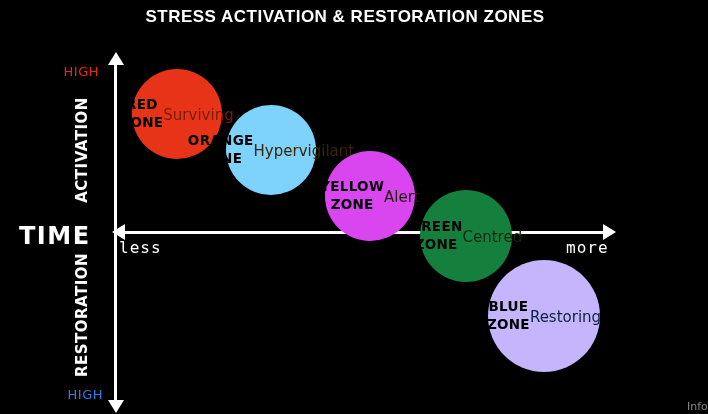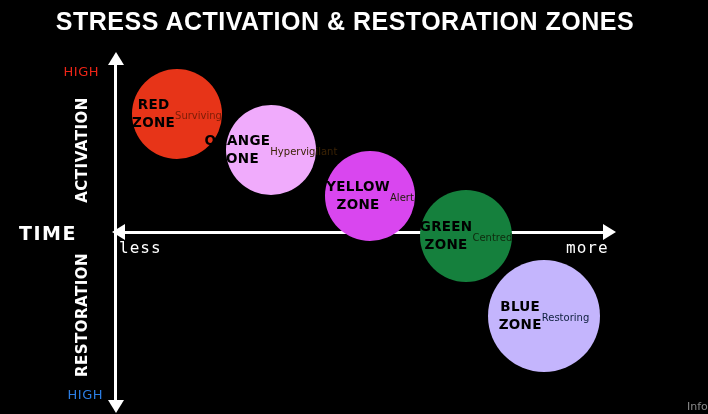--- a/index.html
+++ b/index.html
@@ -19,21 +19,21 @@
   }
   .title {
     position: absolute;
     left: 0;
     top: 7px;
     width: 690px;
     text-align: center;
     color: #ffffff;
     font-family: "Liberation Sans", sans-serif;
     font-weight: bold;
-    font-size: 25px;
+    font-size: 17px;
     letter-spacing: 0.5px;
     white-space: nowrap;
   }
   
   .v-line {
     position: absolute;
     left: 114px;
     top: 60px;
     width: 3px;
     height: 346px;
@@ -92,21 +92,21 @@
     transform: translate(-50%, -50%) rotate(-90deg);
   }
   .v-label-activation { left: 82px; top: 150px; }
   .v-label-restoration { left: 82px; top: 315px; }
   .time-label {
     position: absolute;
     left: 19px;
     top: 222px;
     color: #ffffff;
     font-weight: bold;
-    font-size: 19px;
+    font-size: 24px;
     letter-spacing: 1.5px;
     white-space: nowrap;
   }
   .amount-label {
     position: absolute;
     color: #ffffff;
     font-family: "DejaVu Sans Mono", "Liberation Mono", monospace;
     font-size: 16px;
     letter-spacing: 1px;
     white-space: nowrap;
@@ -123,21 +123,21 @@
     justify-content: center;
     text-align: center;
   }
   .zone-title {
     font-weight: bold;
     font-size: 13.5px;
     line-height: 1.3;
     letter-spacing: 0.3px;
   }
   .zone-subtitle {
-    font-size: 10px;
+    font-size: 15px;
     margin-top: 3px;
     line-height: 1;
   }
   .watermark {
     position: absolute;
     left: 687px;
     top: 400px;
     color: #8a8a8a;
     font-size: 11px;
     white-space: nowrap;
@@ -170,21 +170,21 @@
 
   <div class="amount-label amount-less">less</div>
 
   <div class="amount-label amount-more">more</div>
 
   <div id="zones-layer">
       <div class="zone" style="left: 132px; top: 69px; width: 90px; height: 90px; background: rgb(231, 52, 24);">
         <div class="zone-title" style="color: rgb(0, 0, 0);">RED<br>ZONE</div>
         <div class="zone-subtitle" style="color: rgb(123, 29, 7);">Surviving</div>
       </div>
-      <div class="zone" style="left: 226px; top: 105px; width: 90px; height: 90px; background: #f0abfc;">
+      <div class="zone" style="left: 226px; top: 105px; width: 90px; height: 90px; background: #7dd3fc;">
         <div class="zone-title" style="color: rgb(0, 0, 0);">ORANGE<br>ZONE</div>
         <div class="zone-subtitle" style="color: rgb(59, 35, 5);">Hypervigilant</div>
       </div>
       <div class="zone" style="left: 325px; top: 151px; width: 90px; height: 90px; background: #d946ef;">
         <div class="zone-title" style="color: rgb(0, 0, 0);">YELLOW<br>ZONE</div>
         <div class="zone-subtitle" style="color: rgb(31, 28, 8);">Alert</div>
       </div>
       <div class="zone" style="left: 420px; top: 190px; width: 92px; height: 92px; background: #15803d;">
         <div class="zone-title" style="color: rgb(0, 0, 0);">GREEN<br>ZONE</div>
         <div class="zone-subtitle" style="color: rgb(15, 42, 13);">Centred</div>

